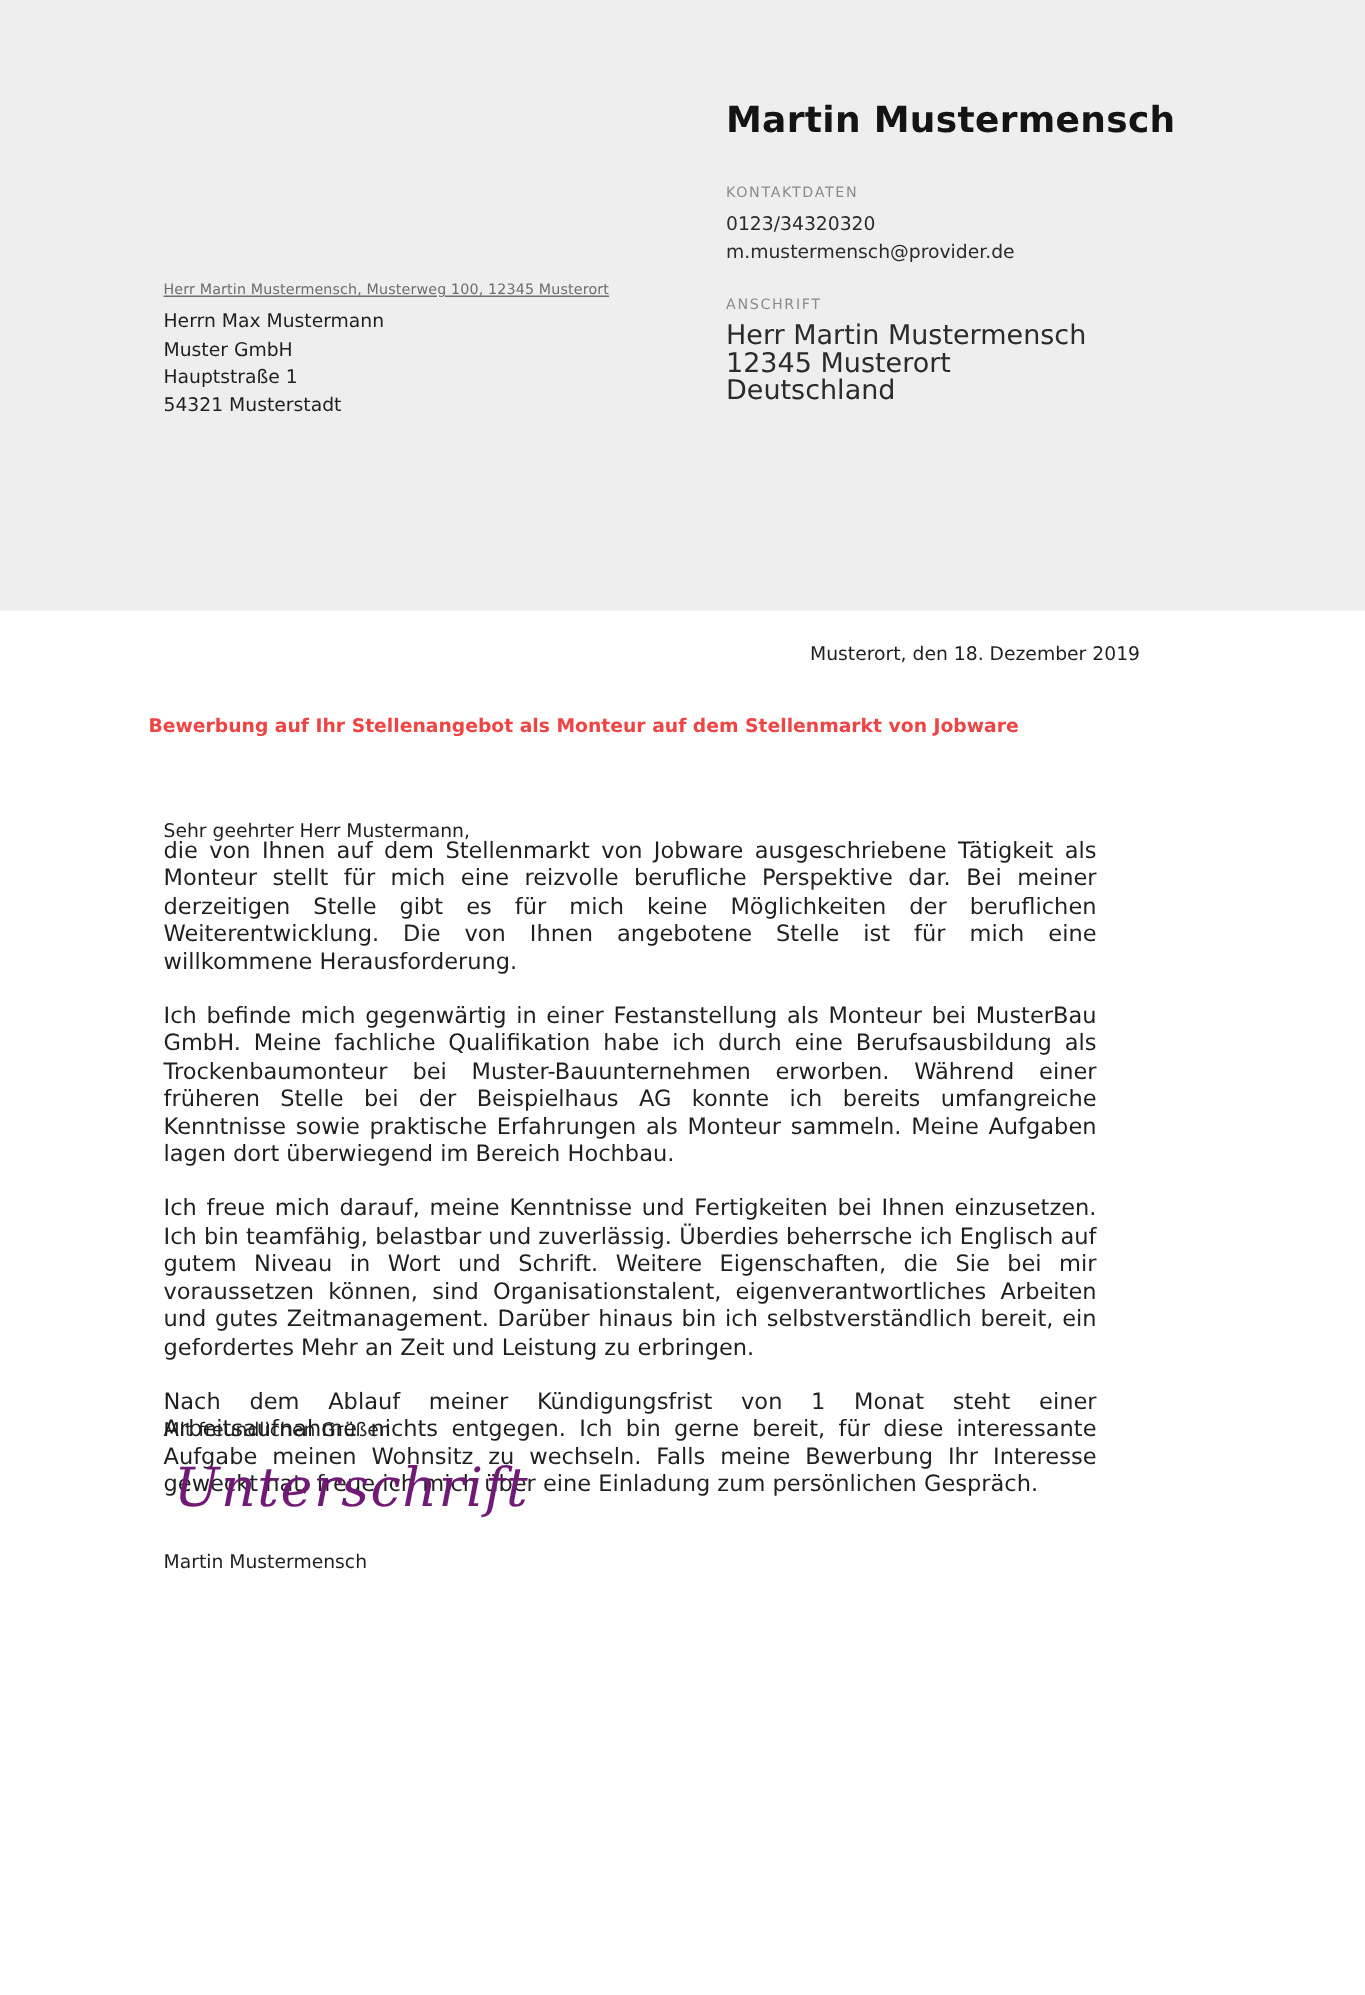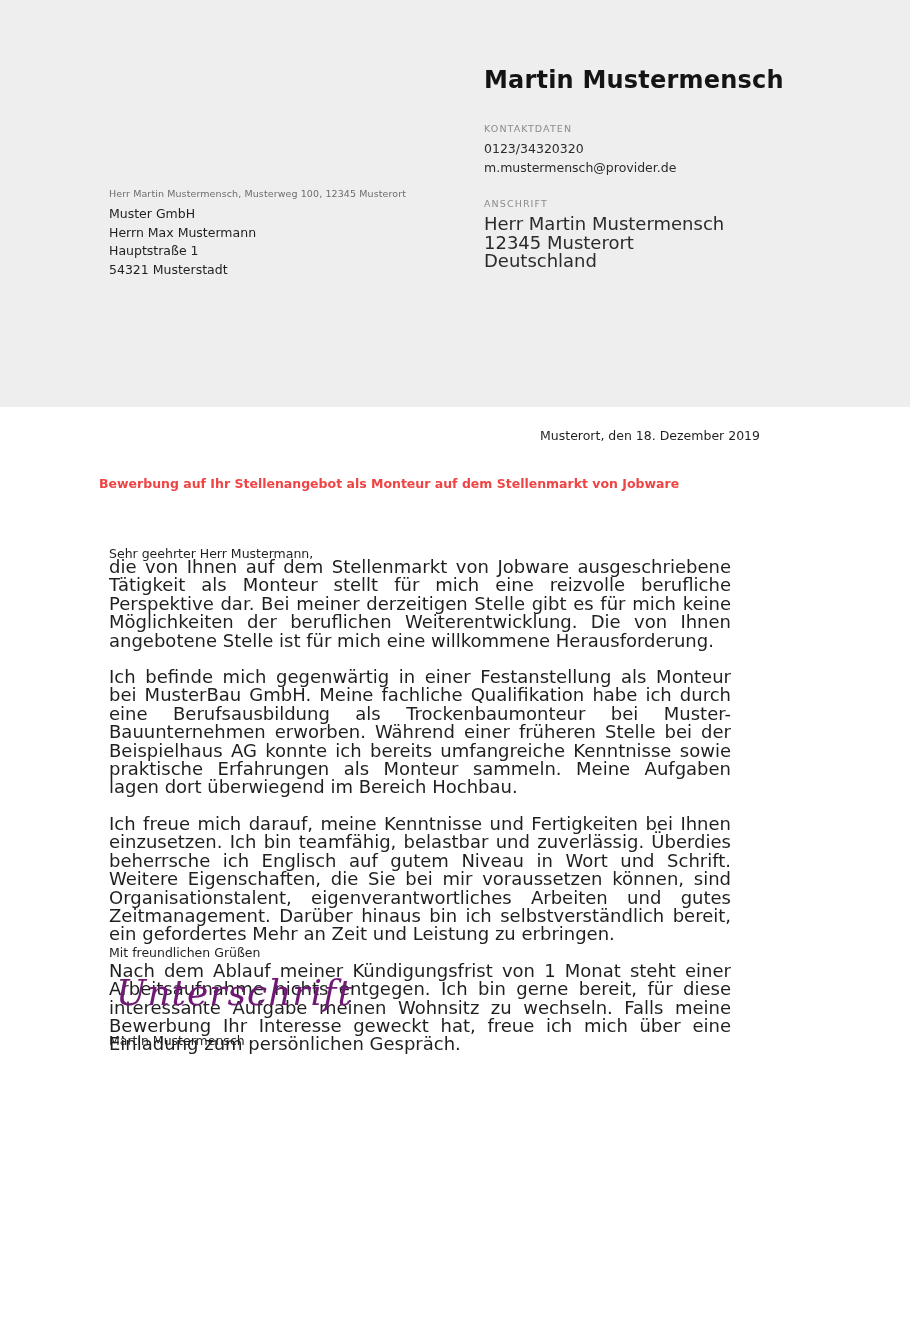--- a/index.html
+++ b/index.html
@@ -70,20 +70,21 @@
   }
 
   .return-line {
     position: absolute;
     left: 109px;
     top: 188px;
     width: 360px;
     font-size: 9.5px;
     color: #6d6d6d;
     letter-spacing: 0.1px;
+    text-decoration: underline;
   }
 
   .recipient-block {
     position: absolute;
     left: 109px;
     top: 205px;
     width: 360px;
   }
   .recipient-block .line {
     font-size: 12.5px;
@@ -129,21 +130,21 @@
   }
 
   .paragraphs {
     position: absolute;
     left: 109px;
     top: 151px;
     width: 622px;
   }
   .paragraphs p {
     margin: 0 0 18px 0;
-    font-size: 18px;
+    font-size: 15px;
     line-height: 18.4px;
     color: #1f1f1f;
     text-align: justify;
     hyphens: none;
   }
 
   .closing {
     position: absolute;
     left: 109px;
     top: 538px;
@@ -186,22 +187,22 @@
   <div class="address-block">
     <div class="block-label">ANSCHRIFT</div>
     <div class="line">Herr Martin Mustermensch</div>
     <div class="line">12345 Musterort</div>
     <div class="line">Deutschland</div>
   </div>
 
   <div class="return-line">Herr Martin Mustermensch, Musterweg 100, 12345 Musterort</div>
 
   <div class="recipient-block">
+    <div class="line">Herrn Max Mustermann</div>
     <div class="line">Muster GmbH</div>
-    <div class="line">Herrn Max Mustermann</div>
     <div class="line">Hauptstraße 1</div>
     <div class="line">54321 Musterstadt</div>
   </div>
 
 </div>
 
 <div class="letter">
 
   <div class="date-line">Musterort, den 18. Dezember 2019</div>
 

